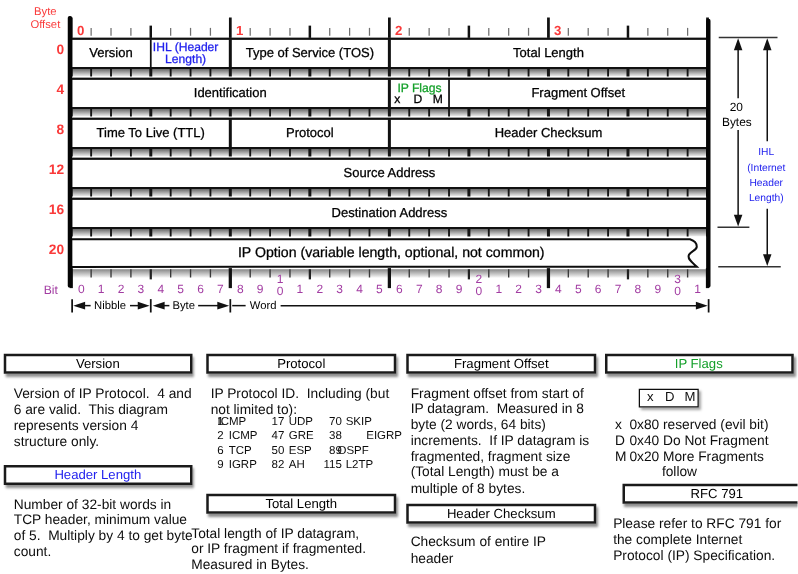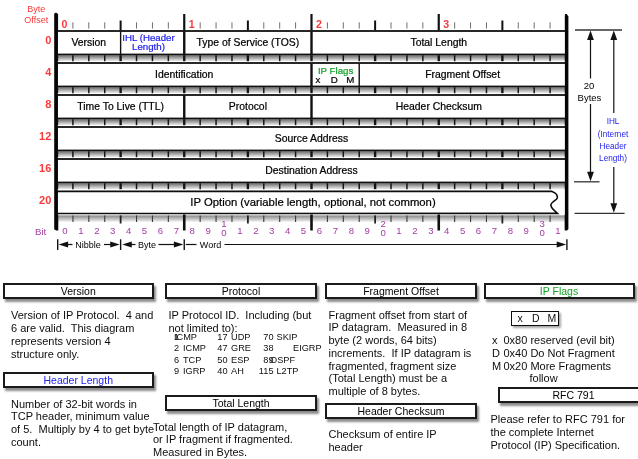--- a/index.html
+++ b/index.html
@@ -410,21 +410,21 @@
       <span style="position:absolute;left:14px;transform:translateX(-100%)">6</span>
       <span style="position:absolute;left:18px">TCP</span>
       <span style="position:absolute;left:62.5px;transform:translateX(-100%)">50</span>
       <span style="position:absolute;left:66px">ESP</span>
       <span style="position:absolute;left:108.5px;transform:translateX(-100%)">89</span>
       <span style="position:absolute;left:105px">OSPF</span>
     </div>
     <div style="position:relative;height:11.5px">
       <span style="position:absolute;left:14px;transform:translateX(-100%)">9</span>
       <span style="position:absolute;left:18px">IGRP</span>
-      <span style="position:absolute;left:62.5px;transform:translateX(-100%)">40</span>
+      <span style="position:absolute;left:62.5px;transform:translateX(-100%)">82</span>
       <span style="position:absolute;left:66px">AH</span>
       <span style="position:absolute;left:108.5px;transform:translateX(-100%)">115</span>
       <span style="position:absolute;left:111.5px">L2TP</span>
     </div>
   </div>
 <div class="hbox" style="left:165px;top:394.5px;width:152px;color:#000">Total Length</div>
 <div class="p" style="left:153px;top:420.5px;width:158px">Total length of IP datagram,<br>or IP fragment if fragmented.<br>Measured in Bytes.</div>
 <div class="hbox" style="left:325px;top:282.5px;width:152px;color:#000">Fragment Offset</div>
 <div class="p" style="left:328.5px;top:308.5px;width:160px">Fragment offset from start of<br>IP datagram.&nbsp; Measured in 8<br>byte (2 words, 64 bits)<br>increments.&nbsp; If IP datagram is<br>fragmented, fragment size<br>(Total Length) must be a<br>multiple of 8 bytes.</div>
 <div class="hbox" style="left:325px;top:402.7px;width:152px;color:#000">Header Checksum</div>

